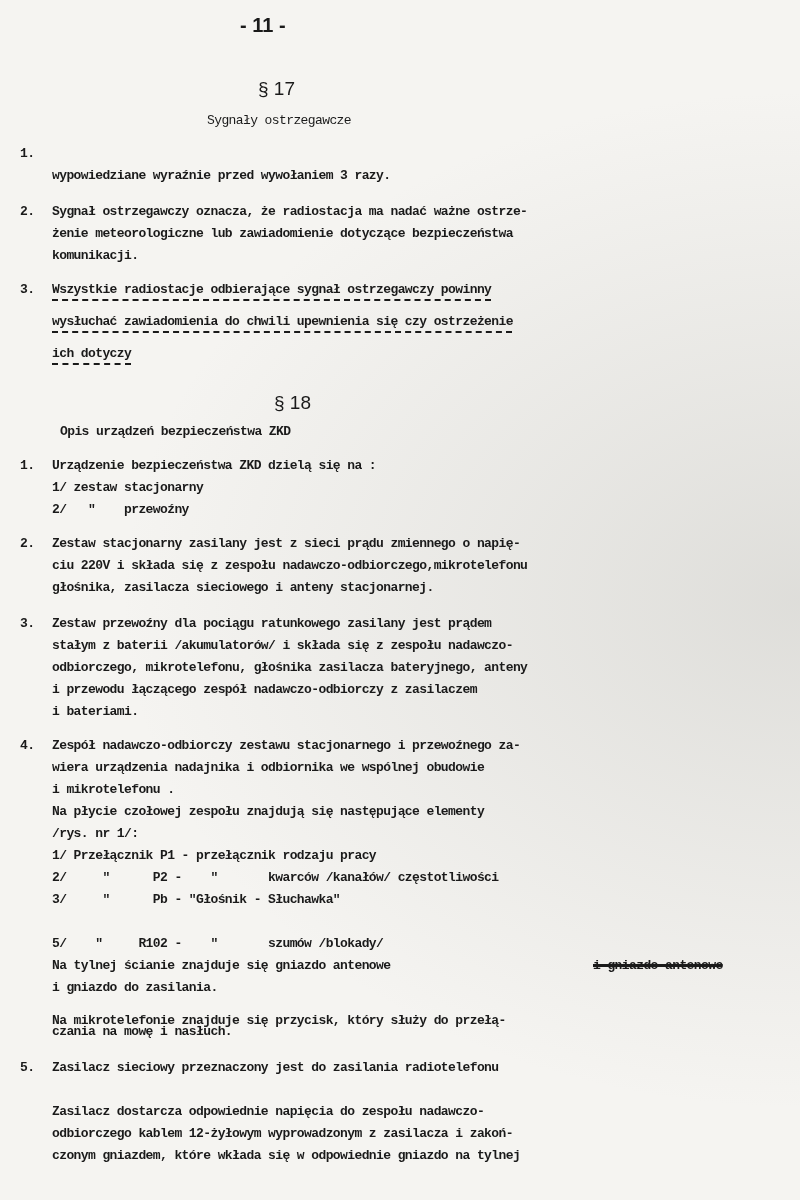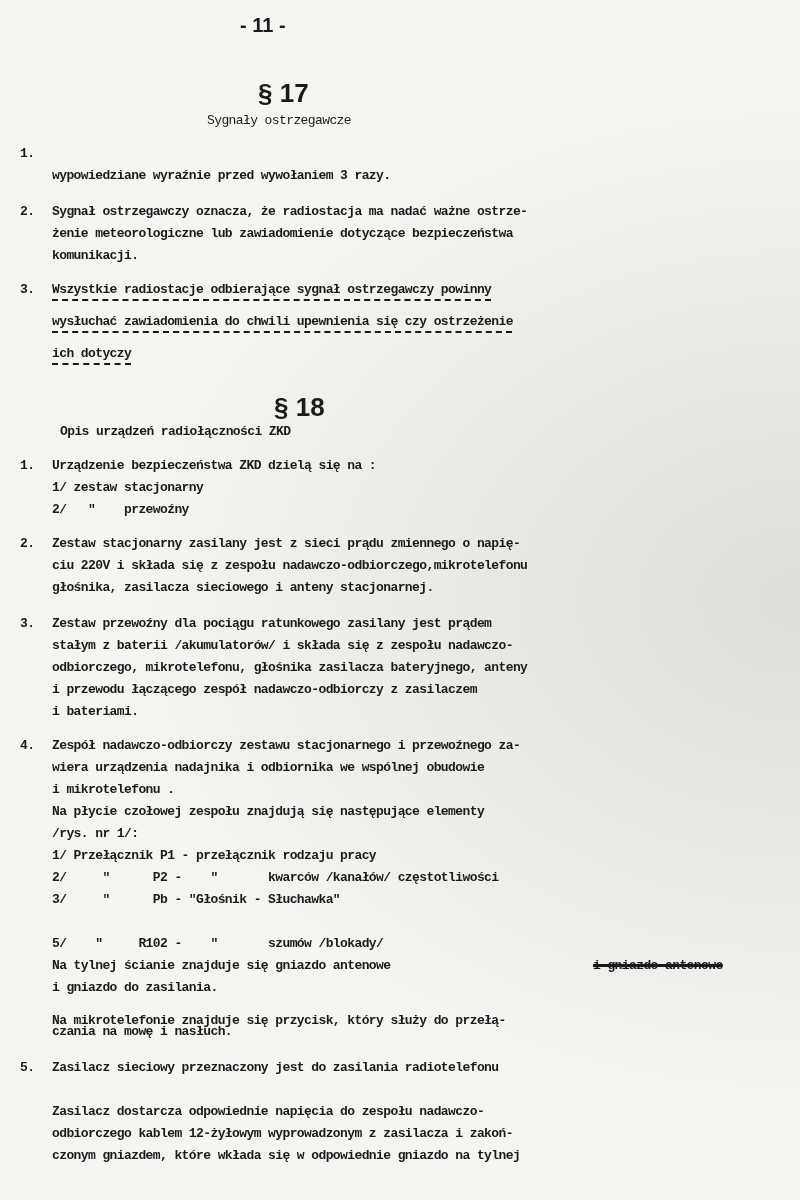--- a/index.html
+++ b/index.html
@@ -11,21 +11,21 @@
     position:relative;
   }
   .page {
     position:absolute; left:0; top:0; width:800px; height:1200px;
     background:
       radial-gradient(ellipse at 100% 50%, rgba(180,180,175,0.35), rgba(255,255,255,0) 60%),
       #f5f4f1;
   }
   .t { position:absolute; white-space:pre; font-size:13px; letter-spacing:-0.6px; font-weight:bold; }
   .pagenum { position:absolute; left:240px; top:14px; font-family:"Liberation Sans", sans-serif; font-size:20px; font-weight:bold; }
-  .sect { position:absolute; font-family:"Liberation Sans", sans-serif; font-size:26px;font-weight:bold; }
+  .sect { position:absolute; font-family:"Liberation Sans", sans-serif; font-size:19px; }
   .ul { text-decoration: underline; text-decoration-style: dashed; text-underline-offset: 6px; text-decoration-thickness:2px; }
   .strike { text-decoration: line-through; text-decoration-thickness:3px; }
 </style>
 </head>
 <body>
 
 <div class="page">
 
   <div class="pagenum">- 11 -</div>
 
@@ -39,21 +39,21 @@
   <div class="t" style="left:52px;top:204px;">Sygnał ostrzegawczy oznacza, że radiostacja ma nadać ważne ostrze-</div>
   <div class="t" style="left:52px;top:226px;">żenie meteorologiczne lub zawiadomienie dotyczące bezpieczeństwa</div>
   <div class="t" style="left:52px;top:248px;">komunikacji.</div>
 
   <div class="t" style="left:20px;top:282px;">3.</div>
   <div class="t ul" style="left:52px;top:282px;">Wszystkie radiostacje odbierające sygnał ostrzegawczy powinny</div>
   <div class="t ul" style="left:52px;top:314px;">wysłuchać zawiadomienia do chwili upewnienia się czy ostrzeżenie</div>
   <div class="t ul" style="left:52px;top:346px;">ich dotyczy</div>
 
   <div class="sect" style="left:274px;top:392px;text-align:right;">§ 18</div>
-  <div class="t" style="left:60px;top:424px;">Opis urządzeń radiołączności ZKD</div>
+  <div class="t" style="left:60px;top:424px;">Opis urządzeń bezpieczeństwa ZKD</div>
 
   <div class="t" style="left:20px;top:458px;">1.</div>
   <div class="t" style="left:52px;top:458px;">Urządzenie bezpieczeństwa ZKD dzielą się na :</div>
   <div class="t" style="left:52px;top:480px;">1/ zestaw stacjonarny</div>
   <div class="t" style="left:52px;top:502px;">2/   "    przewoźny</div>
 
   <div class="t" style="left:20px;top:536px;">2.</div>
   <div class="t" style="left:52px;top:536px;">Zestaw stacjonarny zasilany jest z sieci prądu zmiennego o napię-</div>
   <div class="t" style="left:52px;top:558px;">ciu 220V i składa się z zespołu nadawczo-odbiorczego,mikrotelefonu</div>
   <div class="t" style="left:52px;top:580px;">głośnika, zasilacza sieciowego i anteny stacjonarnej.</div>

